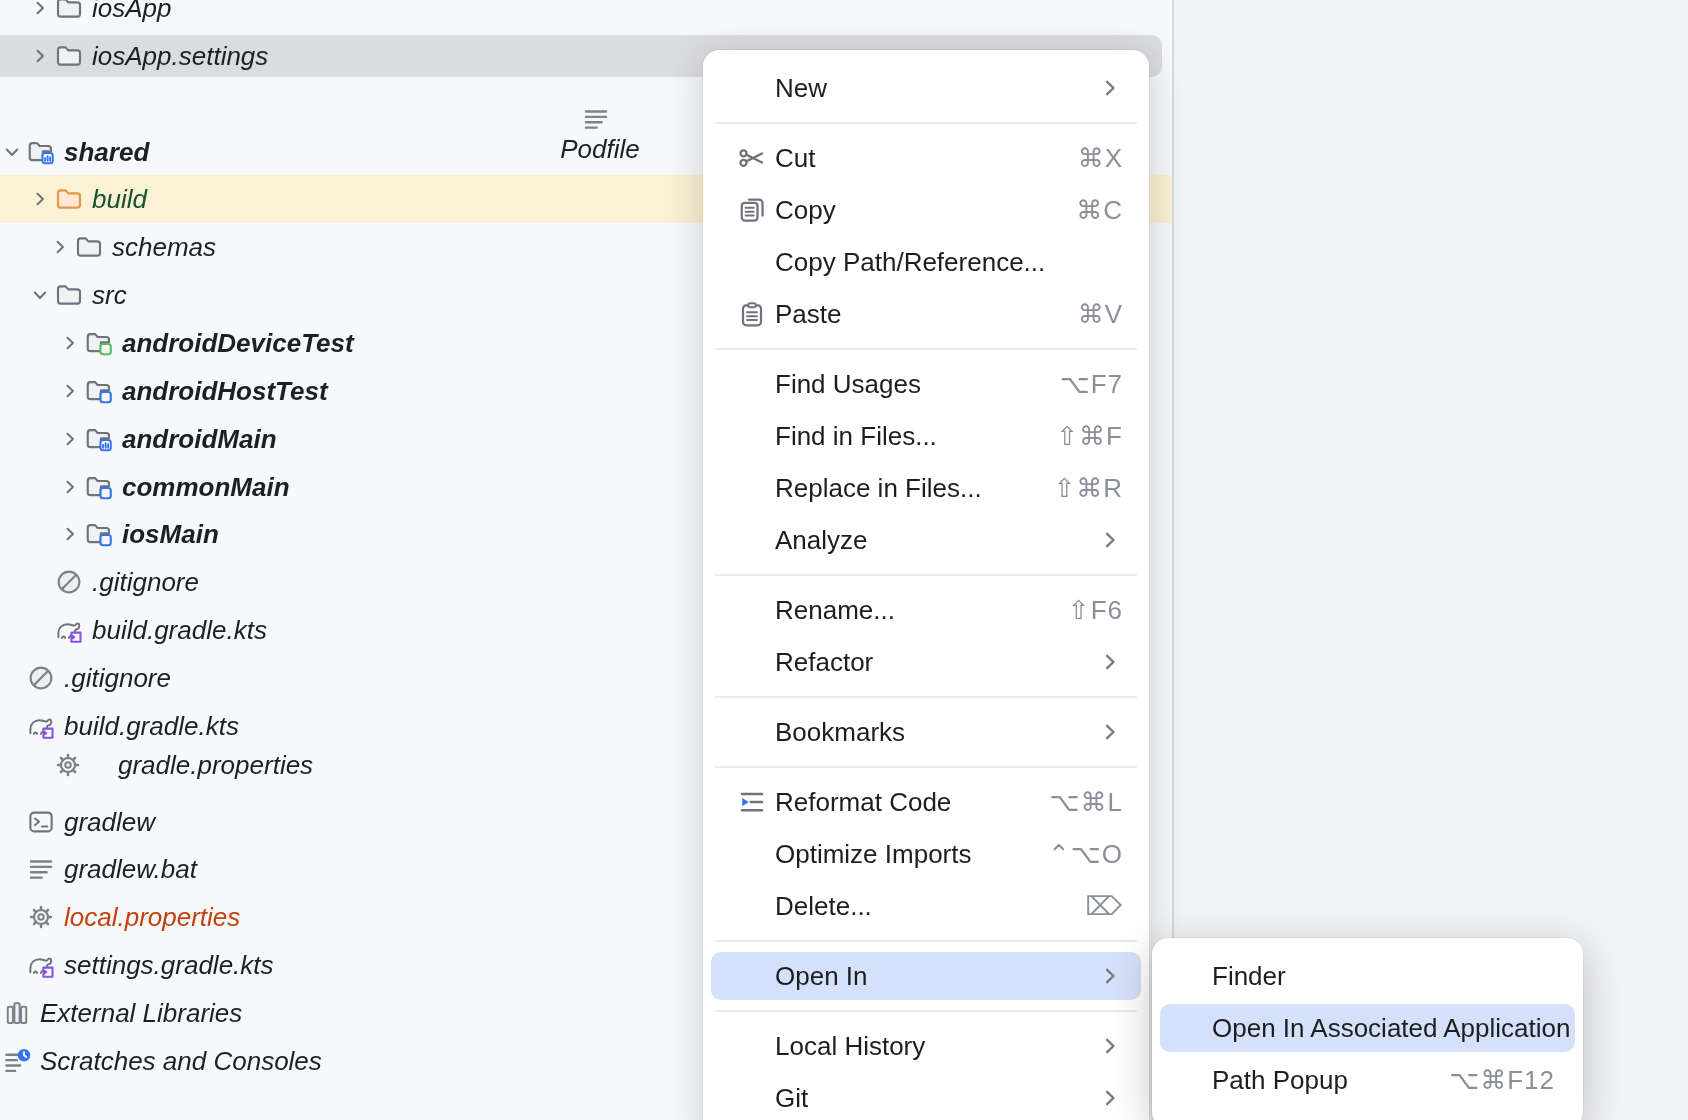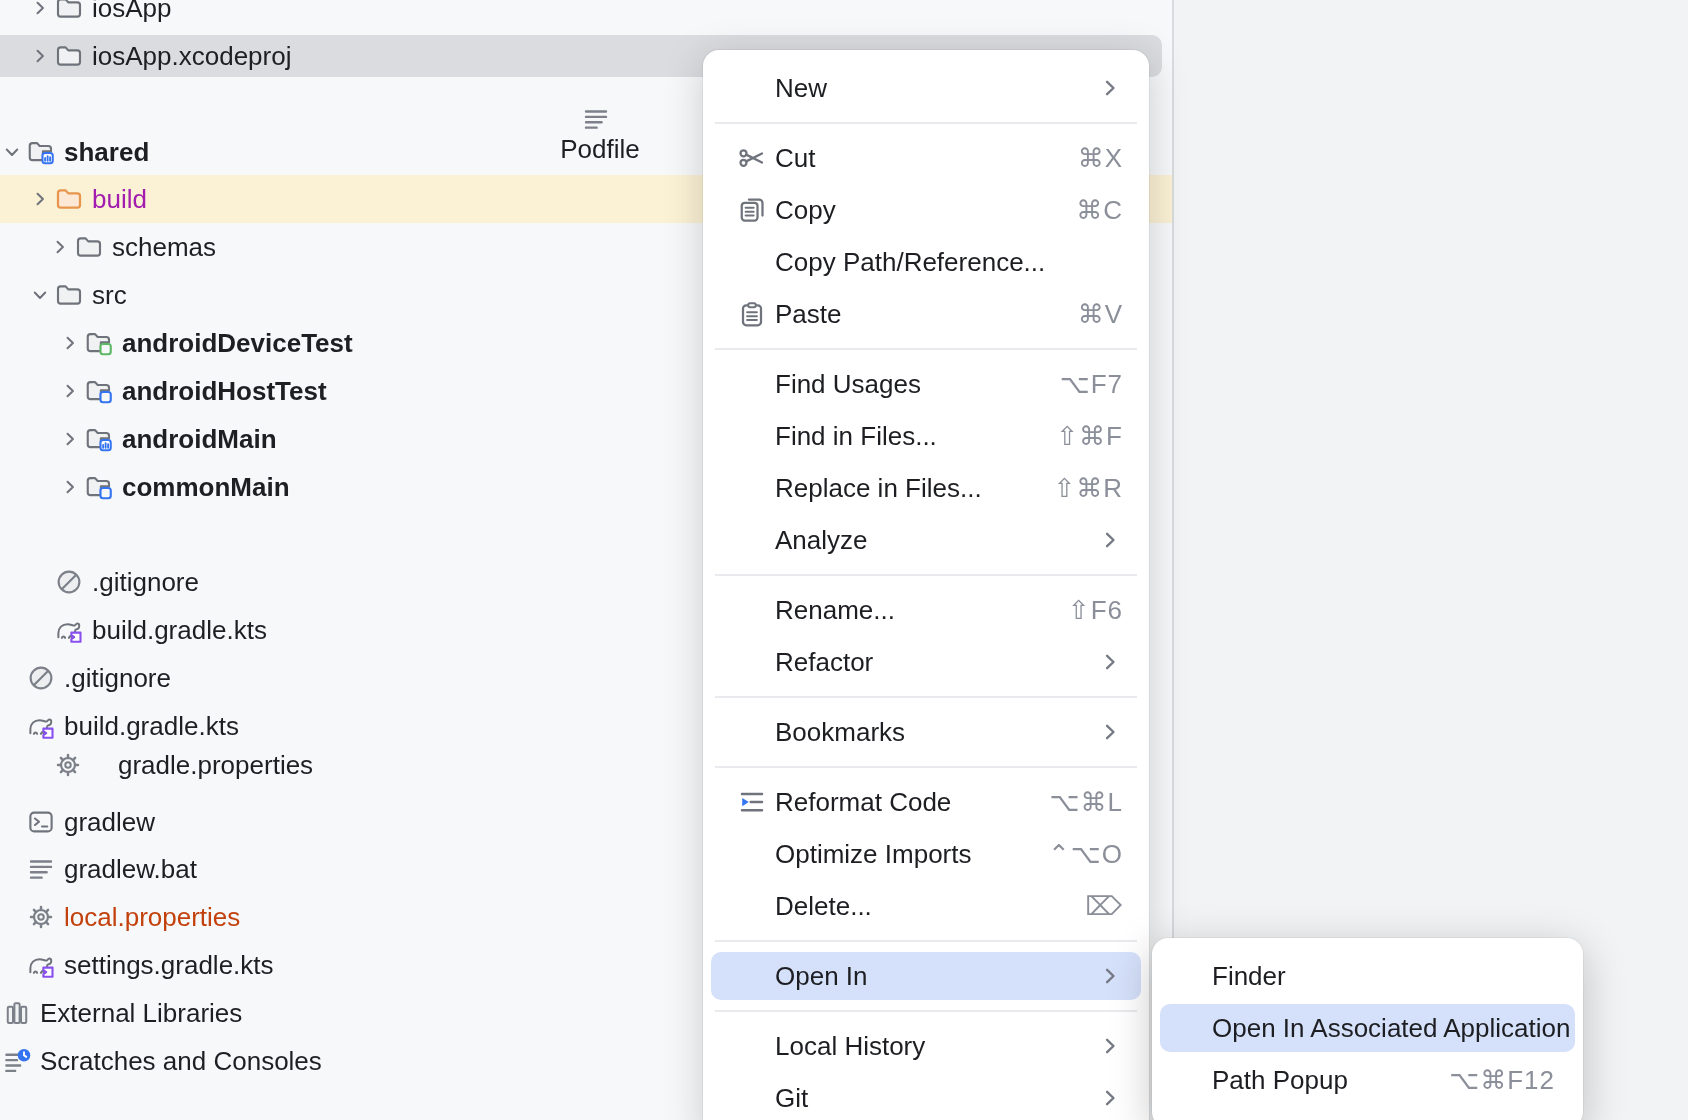--- a/index.html
+++ b/index.html
@@ -3,38 +3,38 @@
 <meta charset="utf-8">
 <style>
   html,body{margin:0;padding:0;}
   body{
     width:1688px;height:1120px;overflow:hidden;position:relative;
     background:#f2f3f5;
     font-family:"Liberation Sans","DejaVu Sans",sans-serif;
     -webkit-font-smoothing:antialiased;
   }
   
-  .tree-panel{position:absolute;left:0;top:0;width:1172px;height:1120px;background:#f7f8f9;}
+  .tree-panel{position:absolute;left:0;top:0;width:1172px;height:1120px;background:#f7f8f9;font-style:italic;}
   .panel-border{position:absolute;left:1172px;top:0;width:2px;height:1120px;background:#d9dbde;}
   .editor-area{position:absolute;left:1174px;top:0;width:514px;height:1120px;background:#f2f3f5;}
 
   .trow{position:absolute;left:0;width:1172px;height:48px;display:flex;align-items:center;
         font-size:26px;color:#1e1f23;box-sizing:border-box;}
   .trow>*{position:relative;z-index:1;}
   .trow.band-yellow{background:#fbf1d4;}
   .trow.band-gray::before{content:"";position:absolute;left:0;top:3px;width:1162px;height:42px;
         background:#dbdcdf;border-radius:0 10px 10px 0;z-index:0;}
   .lv0{padding-left:2px;} .lv1{padding-left:0;} .lv2{padding-left:28px;} .lv3{padding-left:58px;}
   .chev-slot{width:24px;height:24px;flex:0 0 auto;margin-right:2px;display:flex;
         align-items:center;justify-content:center;color:#6f737c;}
   .chev-slot svg{width:22px;height:22px;}
   .ticon{width:30px;height:30px;flex:0 0 auto;margin-right:8px;}
   .tlabel{white-space:nowrap;}
   .bold .tlabel{font-weight:700;}
-  .c-build .tlabel{color:#a21caf;}
+  .c-build .tlabel{color:#14532d;}
   .c-local .tlabel{color:#c2410c;}
 
   
   .menu{position:absolute;background:#ffffff;border-radius:16px;box-sizing:border-box;
         box-shadow:0 8px 40px rgba(0,0,0,.18),0 0 0 1px rgba(0,0,0,.045);padding-top:12px;}
   #main-menu{left:703px;top:50px;width:446px;height:1090px;z-index:5;}
   #open-in-submenu{left:1152px;top:938px;width:431px;height:190px;z-index:6;
         box-shadow:0 10px 44px rgba(0,0,0,.22),0 0 0 1px rgba(0,0,0,.045);}
   .menu-item{height:52px;display:flex;align-items:center;position:relative;
         padding:0 26px 0 34px;font-size:26px;color:#1d1e22;}
@@ -150,21 +150,21 @@
     </div>
     <div class="trow lv2 band-gray" style="top: 32px;">
       <span class="chev-slot">
         <svg viewBox="0 0 24 24">
           <use href="#sym-chev-right"></use>
         </svg>
       </span>
       <span class="ticon"><svg viewBox="0 0 24 24">
           <use href="#sym-folder"></use>
         </svg></span>
-      <span class="tlabel">iosApp.xcodeproj</span>
+      <span class="tlabel">iosApp.settings</span>
     </div>
     <div class="trow lv2" style="top: 80px; flex-direction: column;">
       <span class="chev-slot"></span>
       <span class="ticon"><svg viewBox="0 0 24 24">
           <use href="#sym-file-lines"></use>
         </svg></span>
       <span class="tlabel">Podfile</span>
     </div>
     <div class="trow lv1 bold" style="top: 128px;">
       <span class="chev-slot">
@@ -246,20 +246,31 @@
     <div class="trow lv3 bold" style="top: 463px;">
       <span class="chev-slot">
         <svg viewBox="0 0 24 24">
           <use href="#sym-chev-right"></use>
         </svg>
       </span>
       <span class="ticon"><svg viewBox="0 0 24 24">
           <use href="#sym-folder-badge-blue"></use>
         </svg></span>
       <span class="tlabel">commonMain</span>
+    </div>
+    <div class="trow lv3 bold" style="top: 510px;">
+      <span class="chev-slot">
+        <svg viewBox="0 0 24 24">
+          <use href="#sym-chev-right"></use>
+        </svg>
+      </span>
+      <span class="ticon"><svg viewBox="0 0 24 24">
+          <use href="#sym-folder-badge-blue"></use>
+        </svg></span>
+      <span class="tlabel">iosMain</span>
     </div>
     <div class="trow lv2" style="top: 558px;">
       <span class="chev-slot"></span>
       <span class="ticon"><svg viewBox="0 0 24 24">
           <use href="#sym-ignore"></use>
         </svg></span>
       <span class="tlabel">.gitignore</span>
     </div>
     <div class="trow lv2" style="top: 606px;">
       <span class="chev-slot"></span>

